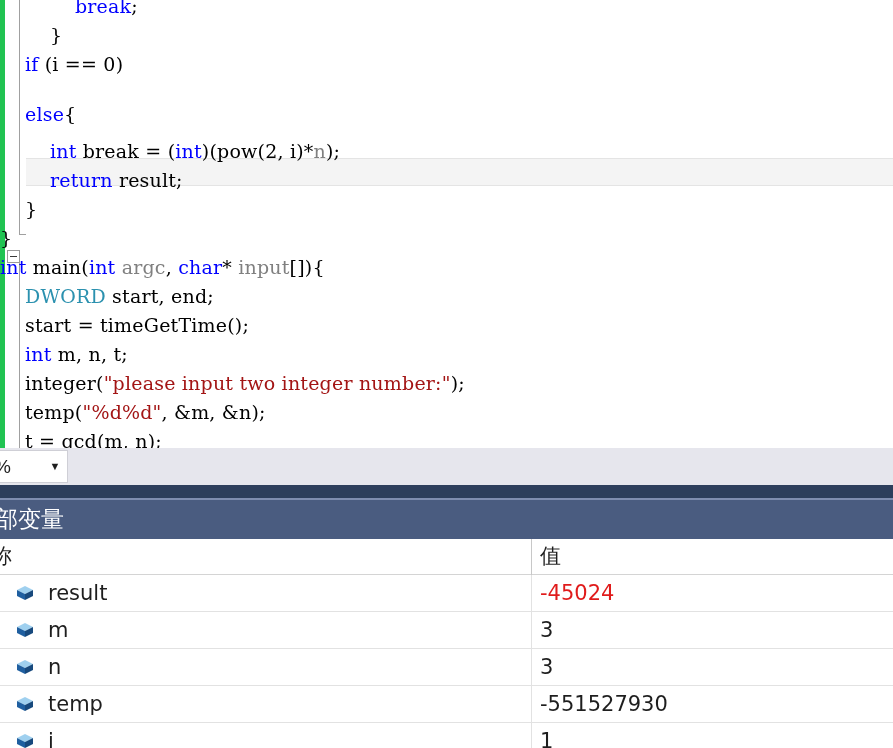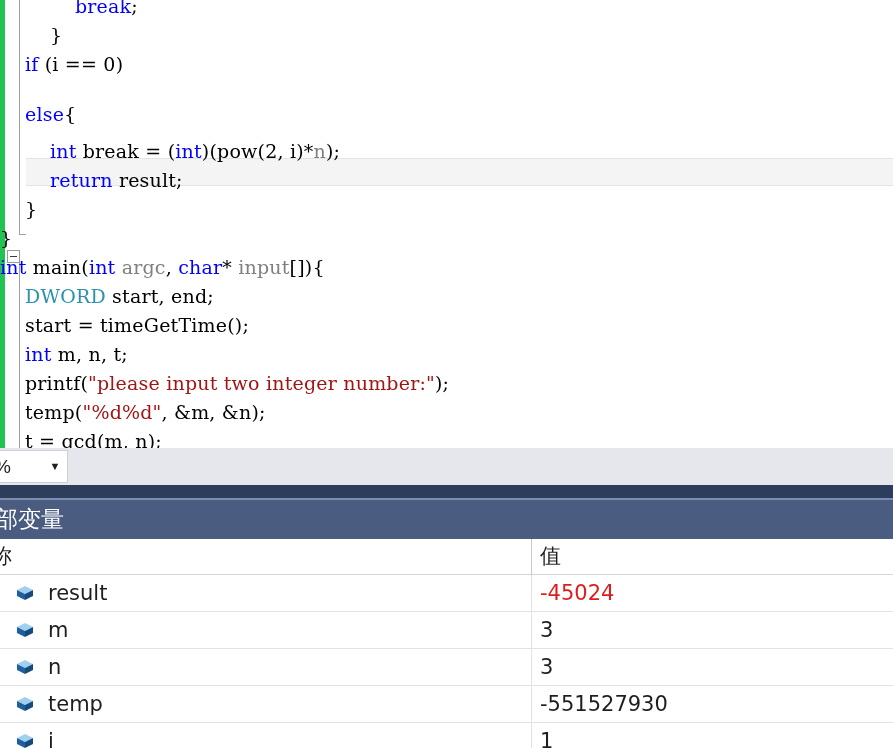--- a/index.html
+++ b/index.html
@@ -159,21 +159,21 @@
       <div class="cline" style="top: 50px;"><span class="pln">    </span><span class="kw">if</span><span class="pln"> (i == </span><span class="num">0</span><span class="pln">)</span></div>
       <div class="cline" style="top: 100px;"><span class="pln">    </span><span class="kw">else</span><span class="pln">{</span></div>
       <div class="cline" style="top: 137px;"><span class="pln">        </span><span class="kw">int</span><span class="pln"> break = (</span><span class="kw">int</span><span class="pln">)(pow(</span><span class="num">2</span><span class="pln">, i)*</span><span class="id">n</span><span class="pln">);</span></div>
       <div class="cline" style="top: 166px;"><span class="pln">        </span><span class="kw">return</span><span class="pln"> result;</span></div>
       <div class="cline" style="top: 195px;"><span class="pln">    }</span></div>
       <div class="cline" style="top: 224px;"><span class="pln">}</span></div>
       <div class="cline" style="top: 253px;"><span class="pln"></span><span class="kw">int</span><span class="pln"> main(</span><span class="kw">int</span><span class="pln"> </span><span class="id">argc</span><span class="pln">, </span><span class="kw">char</span><span class="pln">* </span><span class="id">input</span><span class="pln">[]){</span></div>
       <div class="cline" style="top: 282px;"><span class="pln">    </span><span class="type">DWORD</span><span class="pln"> start, end;</span></div>
       <div class="cline" style="top: 311px;"><span class="pln">    start = timeGetTime();</span></div>
       <div class="cline" style="top: 340px;"><span class="pln">    </span><span class="kw">int</span><span class="pln"> m, n, t;</span></div>
-      <div class="cline" style="top: 369px;"><span class="pln">    printf(</span><span class="str">"please input two integer number:"</span><span class="pln">);</span></div>
+      <div class="cline" style="top: 369px;"><span class="pln">    integer(</span><span class="str">"please input two integer number:"</span><span class="pln">);</span></div>
       <div class="cline" style="top: 398px;"><span class="pln">    temp(</span><span class="str">"%d%d"</span><span class="pln">, &amp;m, &amp;n);</span></div>
       <div class="cline" style="top: 427px;"><span class="pln">    t = gcd(m, n);</span></div>
     </div>
 </div>
 
 <div id="editor-foot">
   
   
 </div>
 <div id="zoom-combo">

